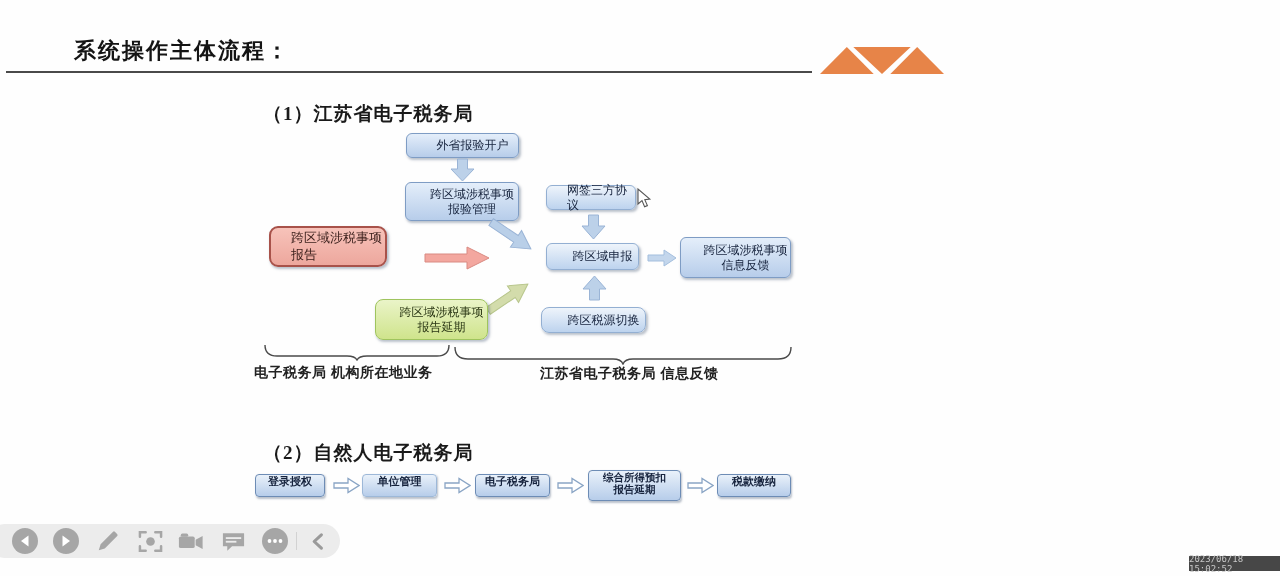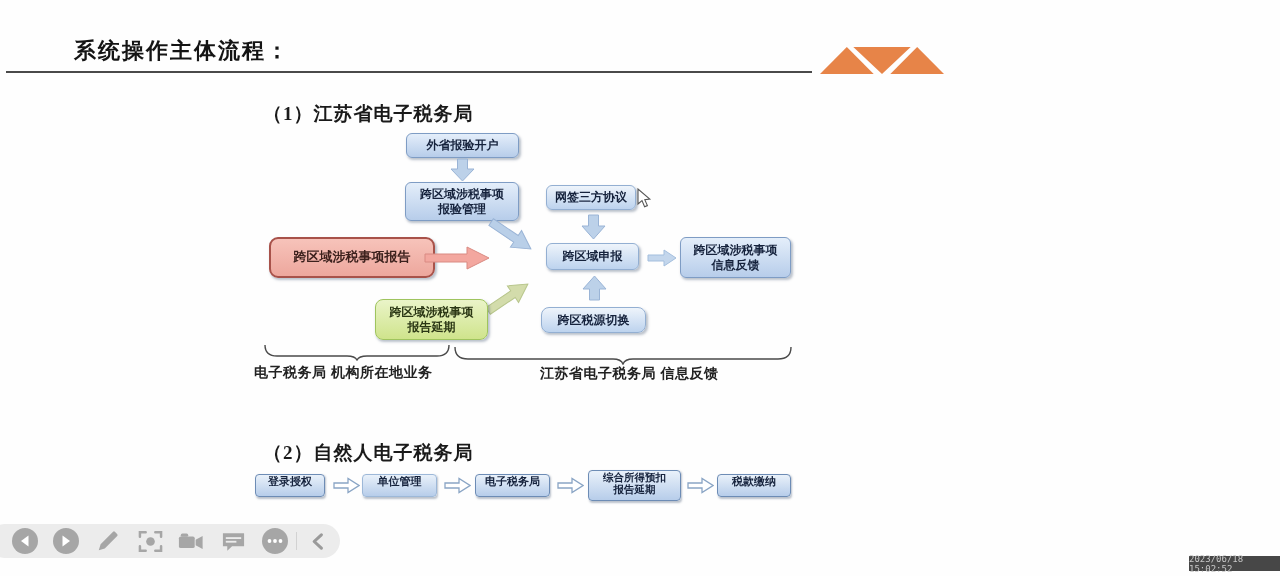--- a/index.html
+++ b/index.html
@@ -24,23 +24,24 @@
   
   .sec-heading {
     position:absolute; left:263px;
     font-family:"Liberation Serif","DejaVu Serif",serif;
     font-size:19px; font-weight:600; color:#1a1a1a; letter-spacing:1px;
   }
 
   
   .node {
     position:absolute; display:flex; flex-direction:column;
-    align-items:center; justify-content:center; text-align:right;
-    font-weight:bold; line-height:1.25; border-radius:6px;
+    align-items:center; justify-content:center; text-align:left;
+    font-weight:normal; line-height:1.25; border-radius:6px;
     box-shadow:1.5px 2px 2.5px rgba(60,80,110,.35);
+    padding-left:20px;
   }
   .box-blue {
     background:linear-gradient(#e4eefa,#b7cdea);
     border:1px solid #7e9cc4; color:#15223c; font-size:12px;
   }
   .box-blue-light {
     background:linear-gradient(#eef4fb,#bdd3ee);
     border:1px solid #93afd2; color:#15223c; font-size:12px;
   }
   .box-red {
@@ -116,21 +117,21 @@
   </div>
 
   <div class="node box-blue-light" style="left:546px;top:185px;width:90px;height:25px">
     <span>网签三方协议</span>
   </div>
 
   <svg class="arr" style="left:580px;top:214px" width="27" height="26" viewBox="0 0 27 26">
     <path d="M8.5 1 H18.5 V12 H25 L13.5 25 L2 12 H8.5 Z" fill="#bcd1e9" stroke="#9ab4d6"></path>
   </svg>
 
-  <div class="node box-red" style="left:269px;top:237px;width:166px;height:41px">
+  <div class="node box-red" style="left:269px;top:226px;width:118px;height:41px">
     <span>跨区域涉税事项报告</span>
   </div>
 
   <svg class="arr" style="left:424px;top:245px" width="66" height="26" viewBox="0 0 66 26">
     <path d="M1 9 H43 V2 L65 13 L43 24 V17 H1 Z" fill="#f3a79f" stroke="#d98a82"></path>
   </svg>
 
   <svg class="arr" style="left:486px;top:224px;transform:rotate(34deg)" width="50" height="23" viewBox="0 0 50 23">
     <path d="M1 7.5 H31 V1.5 L49 11.5 L31 21.5 V15.5 H1 Z" fill="#b9cfe8" stroke="#9ab4d6"></path>
   </svg>

